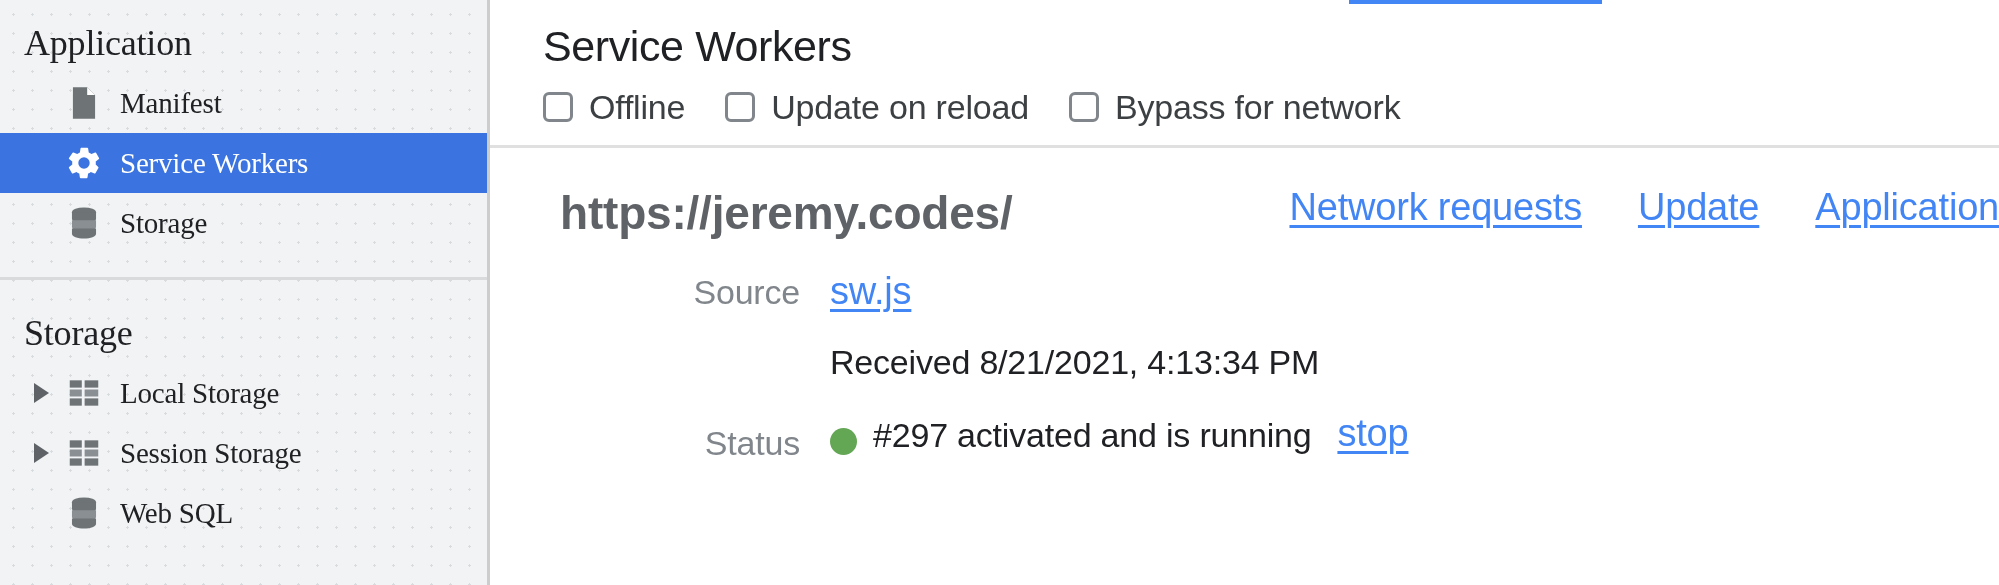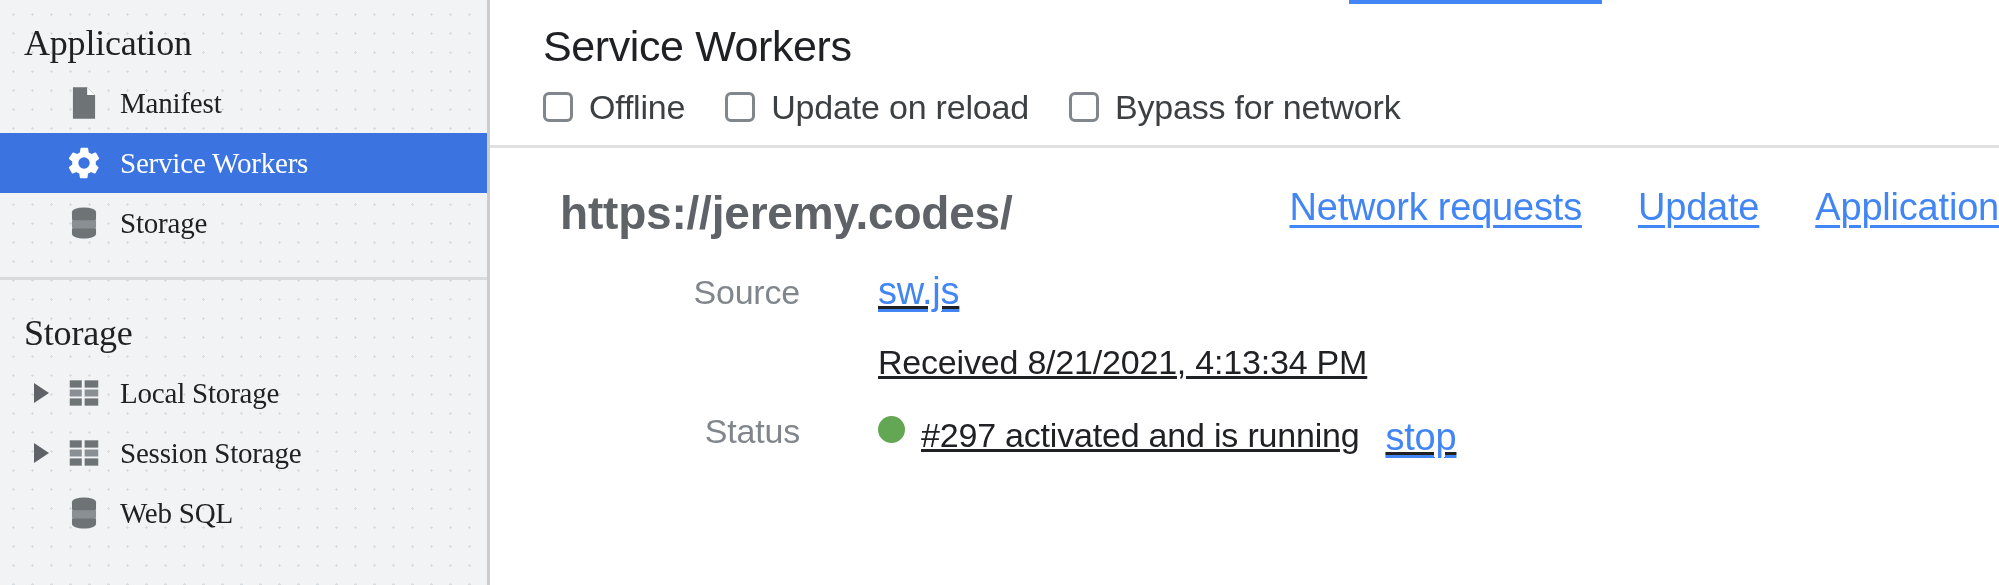--- a/index.html
+++ b/index.html
@@ -196,39 +196,37 @@
     cursor: pointer;
     letter-spacing: -0.2px;
   }
   .scope-actions .link { margin-left: 56px; }
 
   .field-row {
     display: flex;
     align-items: baseline;
     margin-top: 30px;
     white-space: nowrap;
-    gap: 48px;
   }
   .field-label {
     width: 340px;
     flex: 0 0 340px;
     text-align: right;
     font-size: 34px;
     color: #80868b;
     padding-right: 30px;
     box-sizing: border-box;
     letter-spacing: -0.2px;
   }
   .field-value {
     font-size: 34px;
     color: #202124;
     display: flex;
-    align-items: flex-start;
-    letter-spacing: -0.2px;
-    text-decoration: underline;
+    align-items: flex-end;
+    letter-spacing: -0.2px;
   }
 
   .status-dot {
     width: 27px;
     height: 27px;
     border-radius: 50%;
     background: #63a755;
     margin-right: 16px;
     flex: 0 0 auto;
     display: inline-block;

